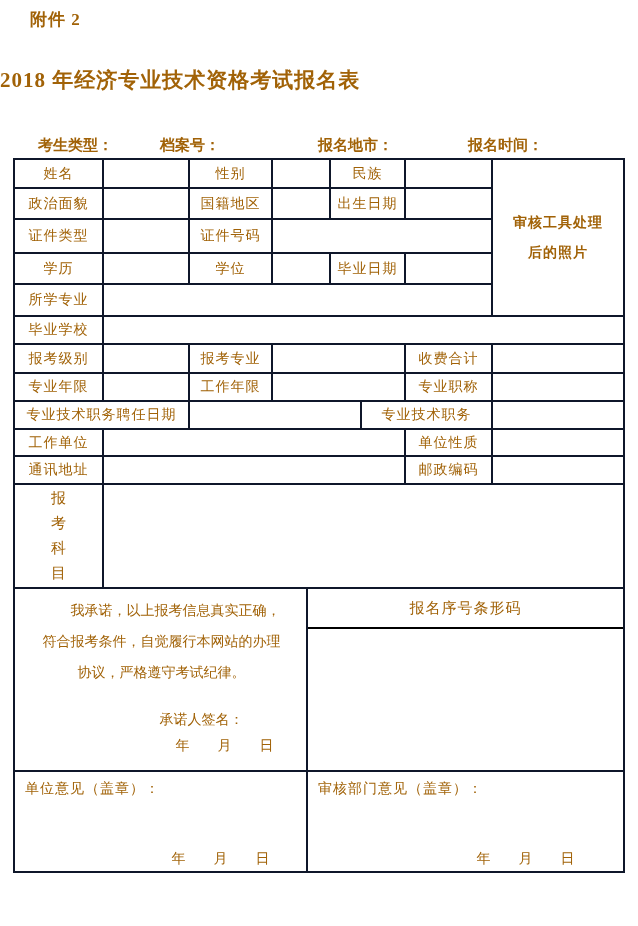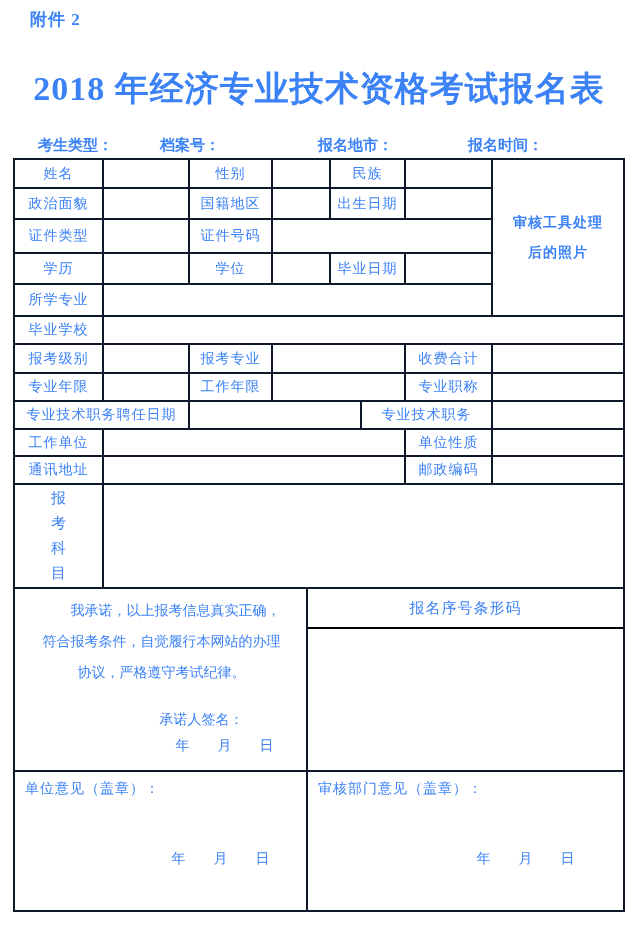--- a/index.html
+++ b/index.html
@@ -1,28 +1,28 @@
 <!DOCTYPE html>
 <html><head>
 <meta charset="utf-8">
 <style>
   html,body{margin:0;padding:0;background:#ffffff;}
   .page{
     position:relative;
     width:638px;height:926px;
-    background:#ffffff;color:#3b82f6;
+    background:#ffffff;color:#a16207;
     font-family:"Liberation Serif","DejaVu Serif",serif;
   }
   .attachment{
     position:absolute;left:30px;top:8px;
     font-size:17px;font-weight:bold;letter-spacing:1px;
   }
   .title{
     position:absolute;top:66px;left:0;width:100%;
-    text-align:center;font-size:34px;font-weight:bold;letter-spacing:1px;
+    font-size:21px;font-weight:bold;letter-spacing:1px;
   }
   .meta{position:absolute;top:136px;left:0;width:100%;height:20px;font-size:15px;font-weight:bold;}
   .meta span{position:absolute;top:0;white-space:nowrap;}
   .meta .m1{left:38px;}
   .meta .m2{left:160px;}
   .meta .m3{left:318px;}
   .meta .m4{left:468px;}
 
   table.form{
     position:absolute;left:13px;top:158px;
@@ -180,21 +180,21 @@
         <div class="commit-line">协议，严格遵守考试纪律。</div>
         <div class="commit-signer">承诺人签名：</div>
         <div class="commit-date">年　　月　　日</div>
       </td>
       <td colspan="5" class="barcode-cell">
         <div class="barcode-head">报名序号条形码</div>
         <div></div>
       </td>
     </tr>
 
-    <tr style="height:140px">
+    <tr style="height:101px">
       <td colspan="4" class="opinion-cell">
         <div class="opinion-label">单位意见（盖章）：</div>
         <div class="opinion-date">年　　月　　日</div>
       </td>
       <td colspan="5" class="opinion-cell">
         <div class="opinion-label">审核部门意见（盖章）：</div>
         <div class="opinion-date">年　　月　　日</div>
       </td>
     </tr>
   </tbody>

